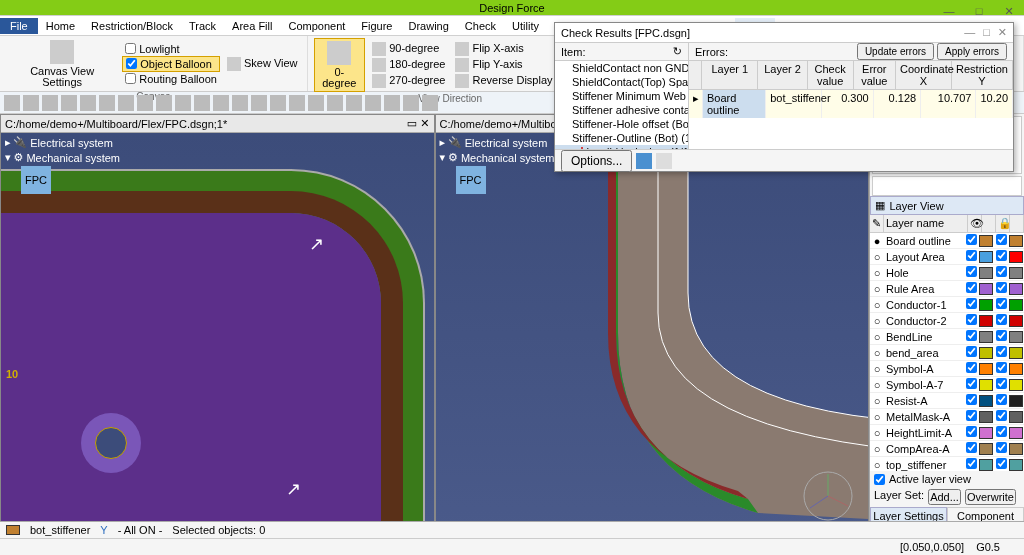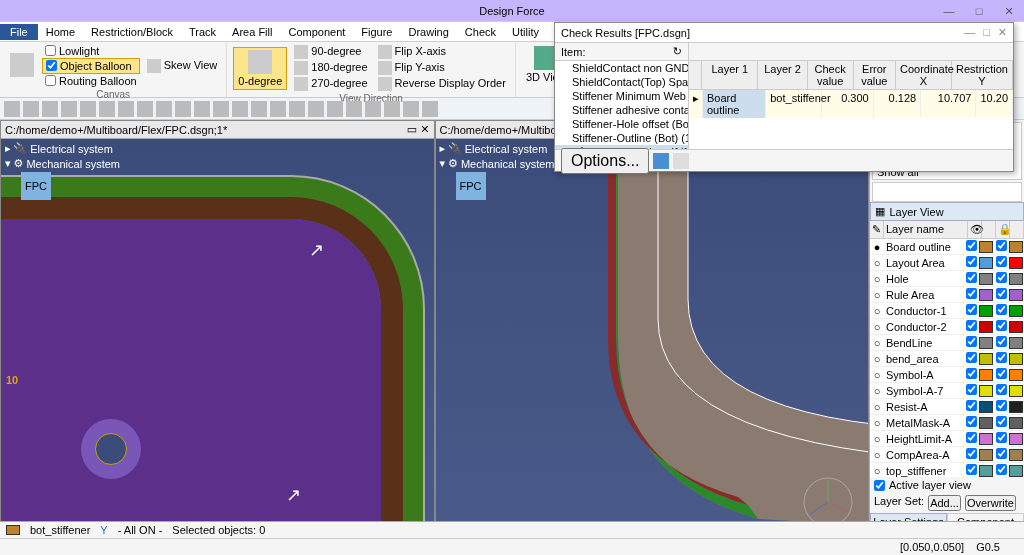--- a/index.html
+++ b/index.html
@@ -1,17 +1,17 @@
 <!DOCTYPE html>
 <html><head>
 <meta charset="utf-8">
 <style>
 *{box-sizing:border-box;margin:0;padding:0;font-family:"Segoe UI",Tahoma,sans-serif;font-size:11px}
 body{width:1024px;height:555px;overflow:hidden;background:#f0f0f0;position:relative}
-.titlebar{height:22px;background:#c4b5fd;display:flex;align-items:center;justify-content:center;position:relative;border-bottom:1px solid #d0d0d0}
+.titlebar{height:16px;background:#84cc16;display:flex;align-items:center;justify-content:center;position:relative;border-bottom:1px solid #d0d0d0}
 .titlebar .wc{position:absolute;right:0;top:0;display:flex;gap:0}
 .titlebar .wc div{width:30px;height:22px;display:flex;align-items:center;justify-content:center;color:#555}
 .menubar{height:20px;background:#fff;display:flex;align-items:center;border-bottom:1px solid #d0d0d0}
 .menubar .mi{padding:2px 8px;cursor:default}
 .menubar .mi.file{background:#2a579a;color:#fff;padding:2px 10px}
 .menubar .mi.active{background:#e6f0fa}
 .ribbon{height:56px;background:#f5f5f5;border-bottom:1px solid #ccc;display:flex;align-items:stretch}
 .ribbon .grp{border-right:1px solid #ddd;padding:2px 6px;display:flex;flex-direction:column;justify-content:space-between}
 .ribbon .grp .row{display:flex;align-items:center;gap:4px}
 .ribbon .grp .lbl{font-size:10px;color:#666;text-align:center;padding-top:1px}
@@ -61,21 +61,21 @@
 .chkres .tree2 .it{padding:1px 2px 1px 14px;display:flex;align-items:center;gap:3px;white-space:nowrap}
 .chkres .tree2 .it.sel{background:#cde}
 .chkres .tree2 .fold{width:10px;height:10px;background:#e8c060;display:inline-block}
 .chkres .tree2 .err{width:10px;height:10px;background:#d04040;display:inline-block;color:#fff;font-size:8px;text-align:center;line-height:10px}
 .chkres .grid{flex:1;background:#fff;font-size:10px;overflow:hidden}
 .chkres .grid .gh{display:flex;background:#eee;border-bottom:1px solid #ccc}
 .chkres .grid .gh div{padding:2px 4px;border-right:1px solid #ccc;text-align:center}
 .chkres .grid .gr{display:flex;background:#fffde8}
 .chkres .grid .gr div{padding:2px 4px;border-right:1px solid #eee;text-align:right}
 .chkres .foot{height:22px;display:flex;align-items:center;padding:2px 6px;gap:4px;border-top:1px solid #ccc}
-.chkres .foot button{font-size:16px;padding:2px 8px}
+.chkres .foot button{font-size:12px;padding:2px 8px}
 .status{position:absolute;bottom:0;left:0;right:0;height:34px;background:#f5f5f5;border-top:1px solid #aaa;display:flex;flex-direction:column}
 .status .r{height:17px;display:flex;align-items:center;padding:0 6px;gap:10px;font-size:10px}
 .status .r2{border-top:1px solid #ccc;justify-content:space-between}
 .sw2{width:14px;height:10px;display:inline-block;border:1px solid #333}
 input[type=checkbox]{width:11px;height:11px}
 </style>
 </head>
 <body>
 
 <div class="titlebar">
@@ -102,20 +102,22 @@
   <div class="mi">Multi-Board</div>
   <div class="mi">Analysis</div>
   <div class="mi active">View</div>
 </div>
 
 <div class="ribbon">
   <div class="grp">
     <div class="row">
       <div class="bigbtn">
           <span class="bigico"></span>
+          <span>Canvas View
+Settings</span>
         </div>
       <div>
         <div class="btn">
             <input type="checkbox" style="">
             <span>Lowlight</span>
           </div>
         <div class="btn yellowbg">
             <input type="checkbox" checked="" style="">
             <span>Object Balloon</span>
           </div>
@@ -471,20 +473,24 @@
         <span>—</span>
         <span>□</span>
         <span>✕</span>
       </div>
     </div>
   <div class="sub">
     <div class="half" style="width:134px;flex:none;border-right:1px solid #ccc">
         <span>Item:</span>
         <span>↻</span>
       </div>
+    <div class="half">
+        <span>Errors:</span>
+        <span><button>Update errors</button> <button>Apply errors</button></span>
+      </div>
   </div>
   <div class="body">
     <div class="tree2">
       <div class="it">
           <span class="fold"></span>
           <span>ShieldContact non GND (T...</span>
         </div>
       <div class="it">
           <span class="fold"></span>
           <span>ShieldContact(Top) Spacin...</span>

